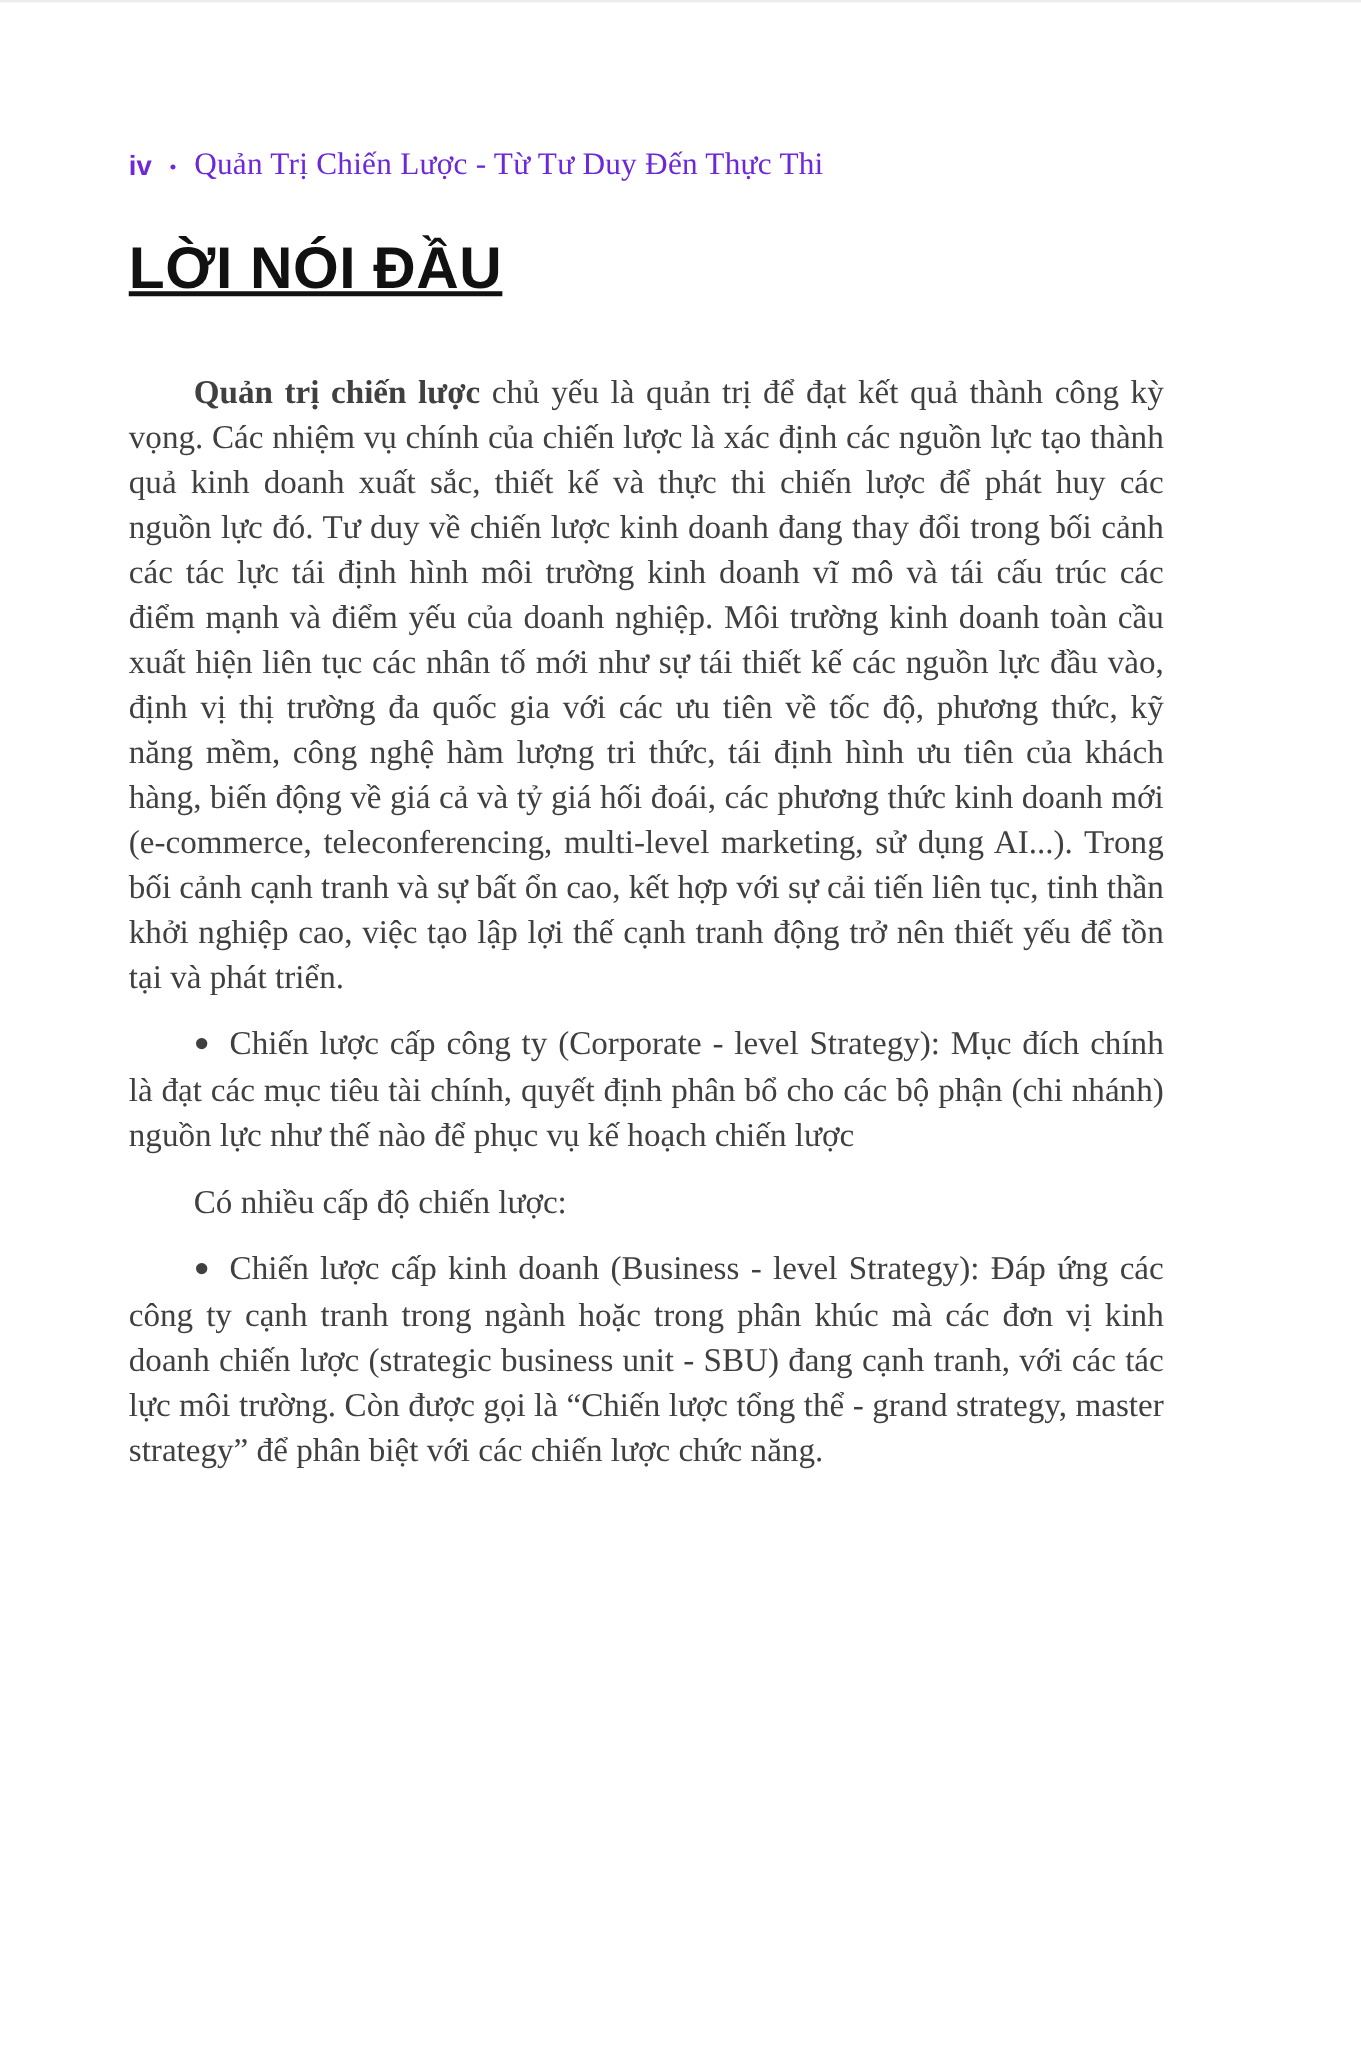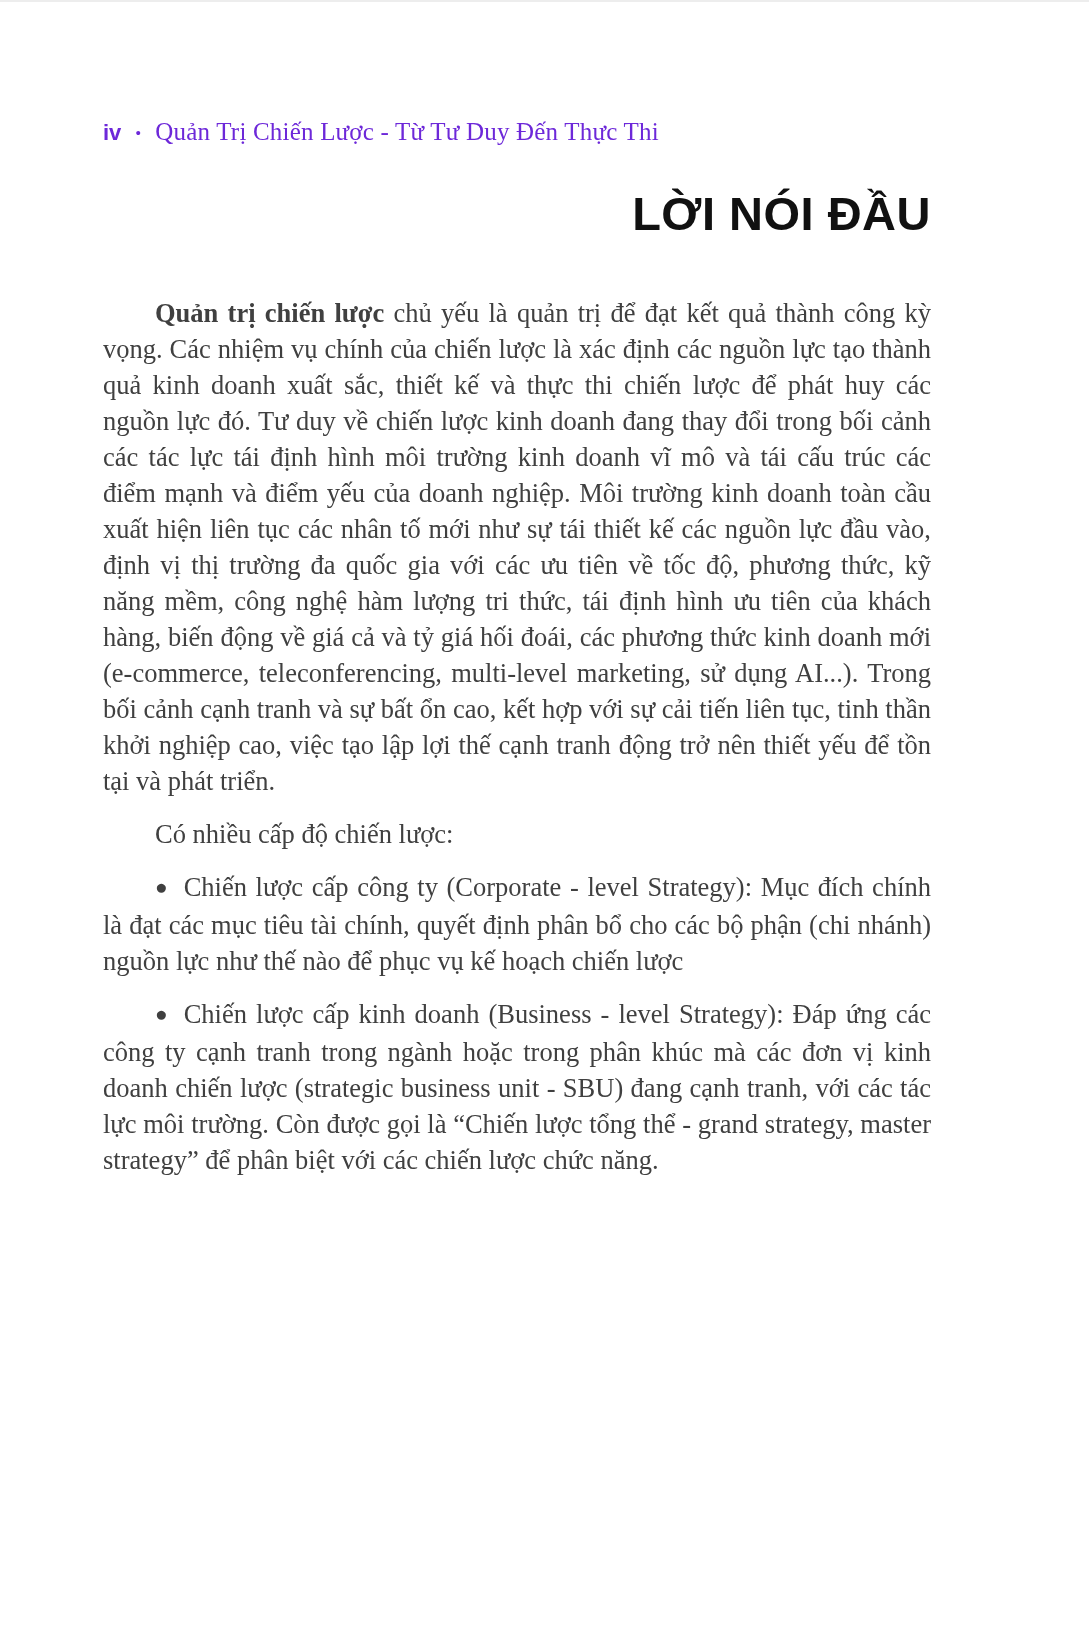--- a/index.html
+++ b/index.html
@@ -35,27 +35,28 @@
     margin: 0 14px;
     font-size: 17px;
     position: relative;
     top: -2px;
   }
   .running-title {
     font-size: 25px;
     letter-spacing: 0.2px;
   }
   .chapter-title {
-    text-align: right;
+    text-align: left;
     font-family: "Liberation Sans", sans-serif;
     font-weight: 700;
     font-size: 47px;
     letter-spacing: 0.5px;
     color: #111111;
     margin: 40px 0 54px 0;
+    text-decoration: underline;
   }
   .body-para {
     font-size: 26.5px;
     line-height: 36px;
     text-align: justify;
     text-indent: 52px;
     margin: 0;
     color: #404040;
   }
   .body-para.spaced {
@@ -81,20 +82,20 @@
   <header class="running-header">
     <span class="pagenum">iv</span>
     <span class="sep">•</span>
     <span class="running-title">Quản Trị Chiến Lược - Từ Tư Duy Đến Thực Thi</span>
   </header>
 
   <h1 class="chapter-title">LỜI NÓI ĐẦU</h1>
 
   <p class="body-para"><strong class="lead">Quản trị chiến lược</strong><span> chủ yếu là quản trị để đạt kết quả thành công kỳ vọng. Các nhiệm vụ chính của chiến lược là xác định các nguồn lực tạo thành quả kinh doanh xuất sắc, thiết kế và thực thi chiến lược để phát huy các nguồn lực đó. Tư duy về chiến lược kinh doanh đang thay đổi trong bối cảnh các tác lực tái định hình môi trường kinh doanh vĩ mô và tái cấu trúc các điểm mạnh và điểm yếu của doanh nghiệp. Môi trường kinh doanh toàn cầu xuất hiện liên tục các nhân tố mới như sự tái thiết kế các nguồn lực đầu vào, định vị thị trường đa quốc gia với các ưu tiên về tốc độ, phương thức, kỹ năng mềm, công nghệ hàm lượng tri thức, tái định hình ưu tiên của khách hàng, biến động về giá cả và tỷ giá hối đoái, các phương thức kinh doanh mới (e-commerce, teleconferencing, multi-level marketing, sử dụng AI...). Trong bối cảnh cạnh tranh và sự bất ổn cao, kết hợp với sự cải tiến liên tục, tinh thần khởi nghiệp cao, việc tạo lập lợi thế cạnh tranh động trở nên thiết yếu để tồn tại và phát triển.</span></p>
 
+  <p class="body-para spaced"><span class="bullet-mark">●</span><span>Chiến lược cấp công ty (Corporate - level Strategy): Mục đích chính là đạt các mục tiêu tài chính, quyết định phân bổ cho các bộ phận (chi nhánh) nguồn lực như thế nào để phục vụ kế hoạch chiến lược</span></p>
+
   <p class="body-para spaced">Có nhiều cấp độ chiến lược:</p>
-
-  <p class="body-para spaced"><span class="bullet-mark">●</span><span>Chiến lược cấp công ty (Corporate - level Strategy): Mục đích chính là đạt các mục tiêu tài chính, quyết định phân bổ cho các bộ phận (chi nhánh) nguồn lực như thế nào để phục vụ kế hoạch chiến lược</span></p>
 
   <p class="body-para spaced"><span class="bullet-mark">●</span><span>Chiến lược cấp kinh doanh (Business - level Strategy): Đáp ứng các công ty cạnh tranh trong ngành hoặc trong phân khúc mà các đơn vị kinh doanh chiến lược (strategic business unit - SBU) đang cạnh tranh, với các tác lực môi trường. Còn được gọi là “Chiến lược tổng thể - grand strategy, master strategy” để phân biệt với các chiến lược chức năng.</span></p>
 
 
 </div>
 
 </body></html>

